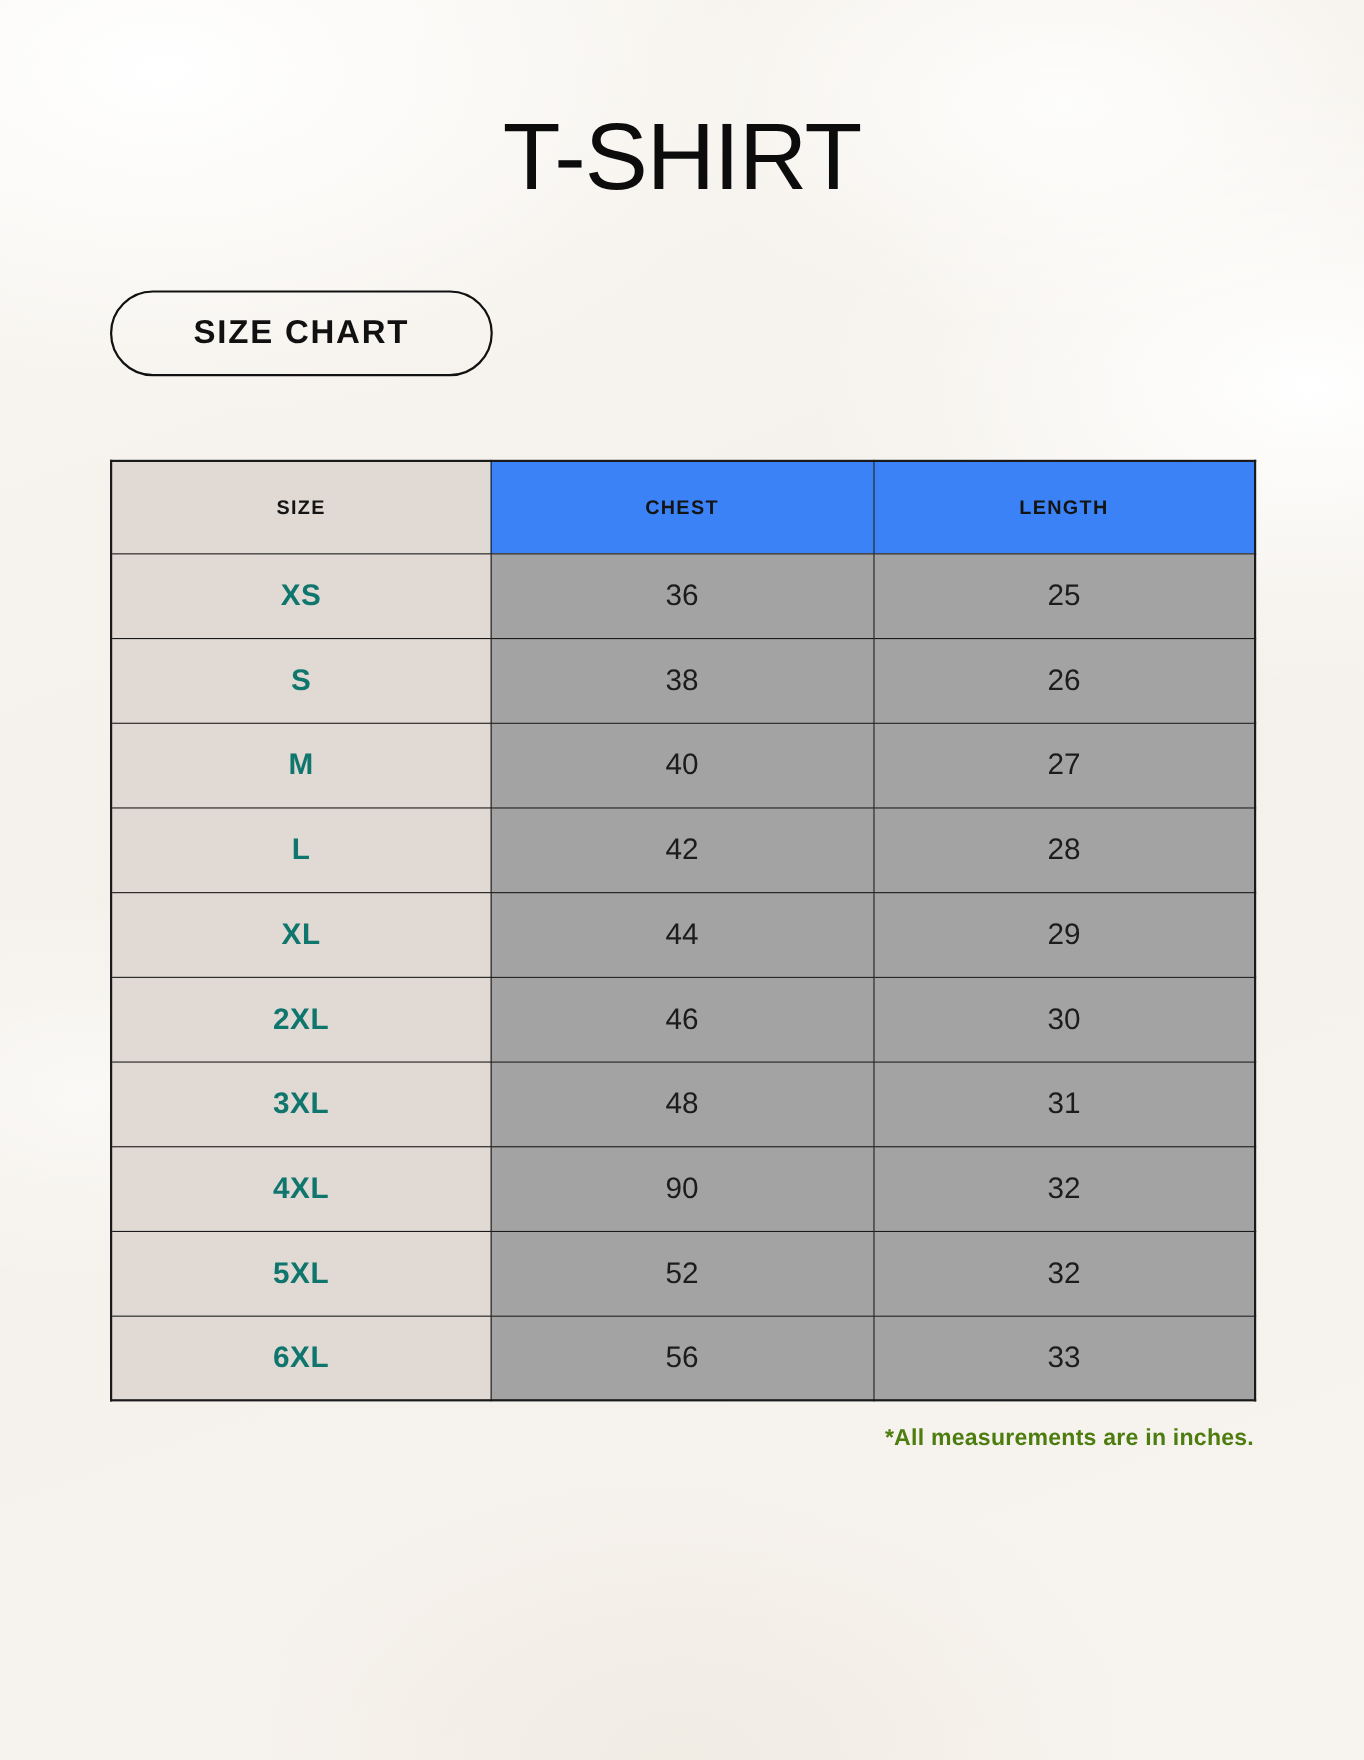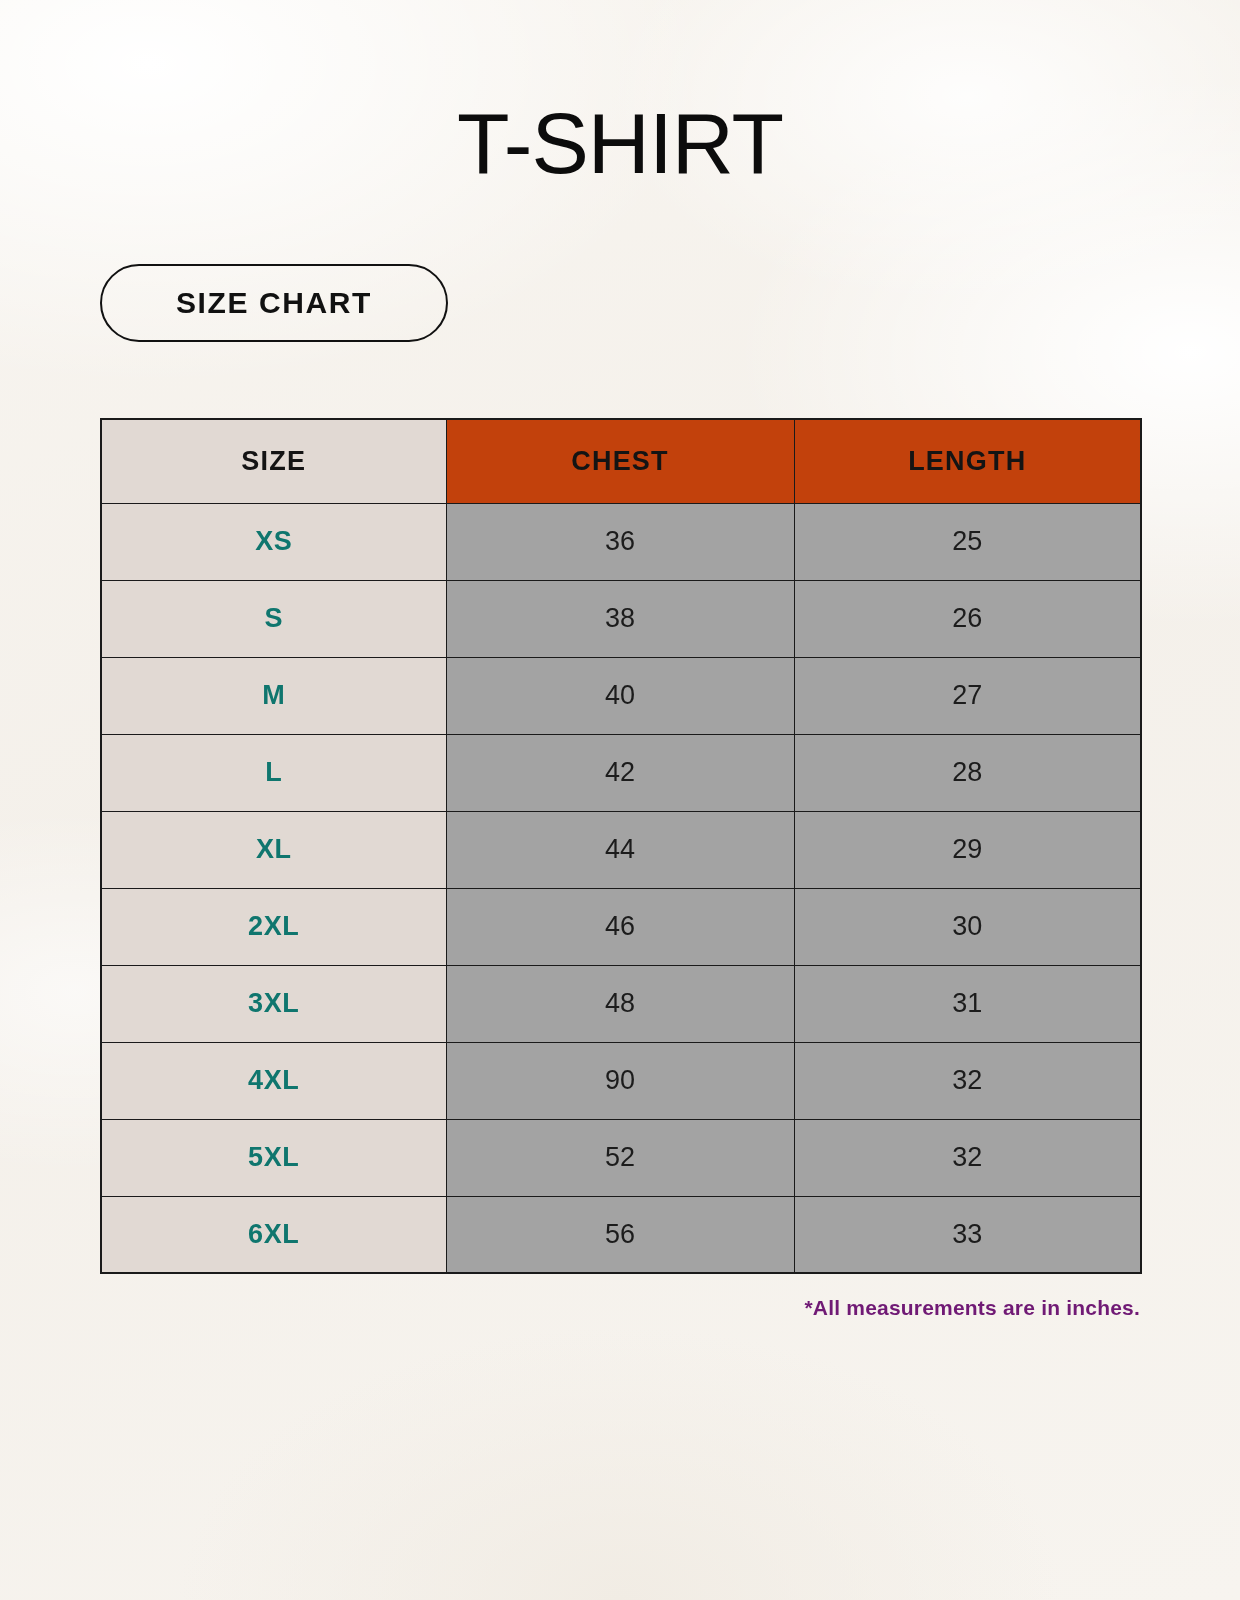--- a/index.html
+++ b/index.html
@@ -86,28 +86,28 @@
 
   table.size-table th,
   table.size-table td {
     border: 1px solid #1a1a1a;
     text-align: center;
     height: 77px;
     padding: 0;
   }
   table.size-table thead th {
     height: 84px;
-    font-size: 27px;
+    font-size: 18px;
     font-weight: 700;
     letter-spacing: 1.2px;
     color: #141414;
   }
   th.head-size { background: #e1d9d3; }
   th.head-chest,
-  th.head-length { background: #c2410c; }
+  th.head-length { background: #3b82f6; }
 
   td.cell-size {
     background: #e1d9d3;
     font-size: 27px;
     font-weight: 700;
     letter-spacing: 0.6px;
     color: #0f766e;
   }
   td.cell-val {
     background: #a3a3a3;
@@ -115,21 +115,21 @@
     font-weight: 400;
     color: #1c1c1c;
   }
 
   .footnote {
     width: 1040px;
     text-align: right;
     margin-top: 22px;
     font-size: 21px;
     font-weight: 700;
-    color: #701a75;
+    color: #4d7c0f;
     letter-spacing: 0.2px;
   }
 </style>
 </head>
 <body>
 
 <div class="bg-wash"></div>
 <div class="bg-wash2"></div>
 
 <div class="page">

